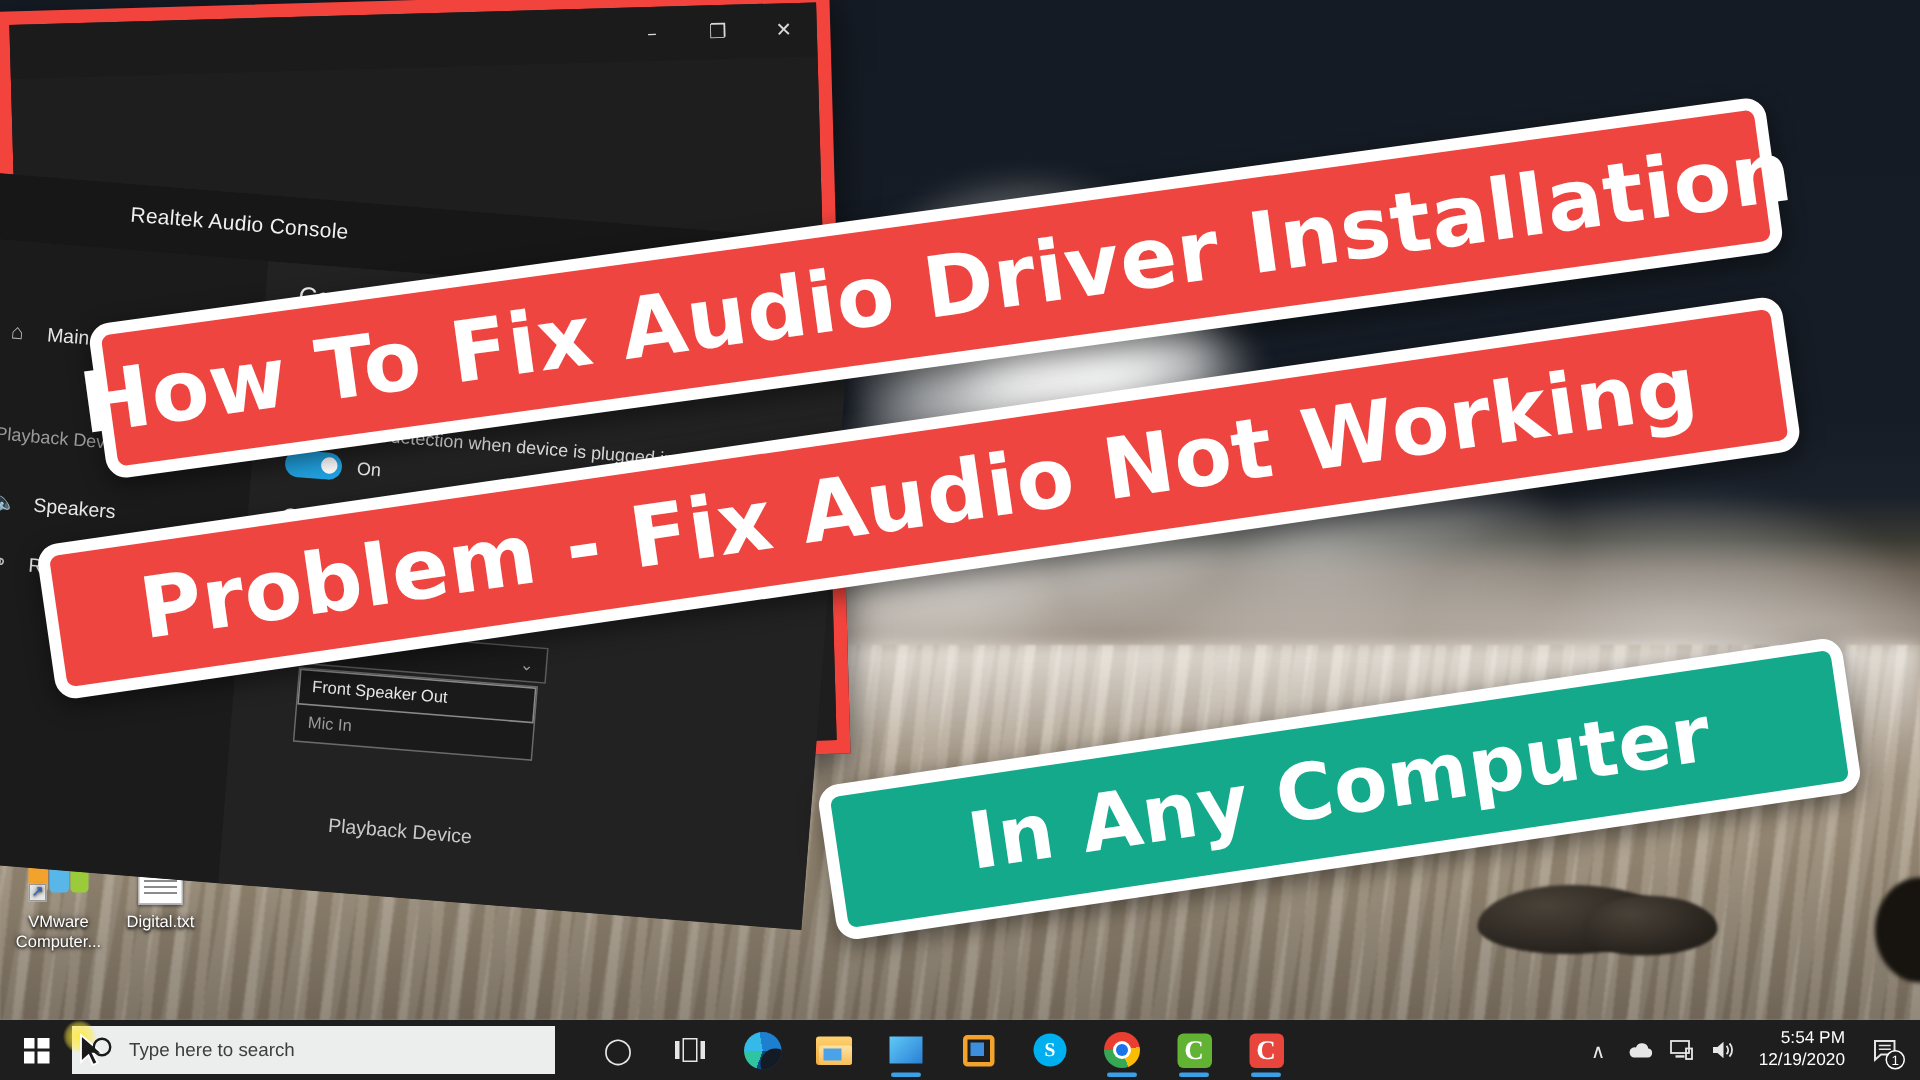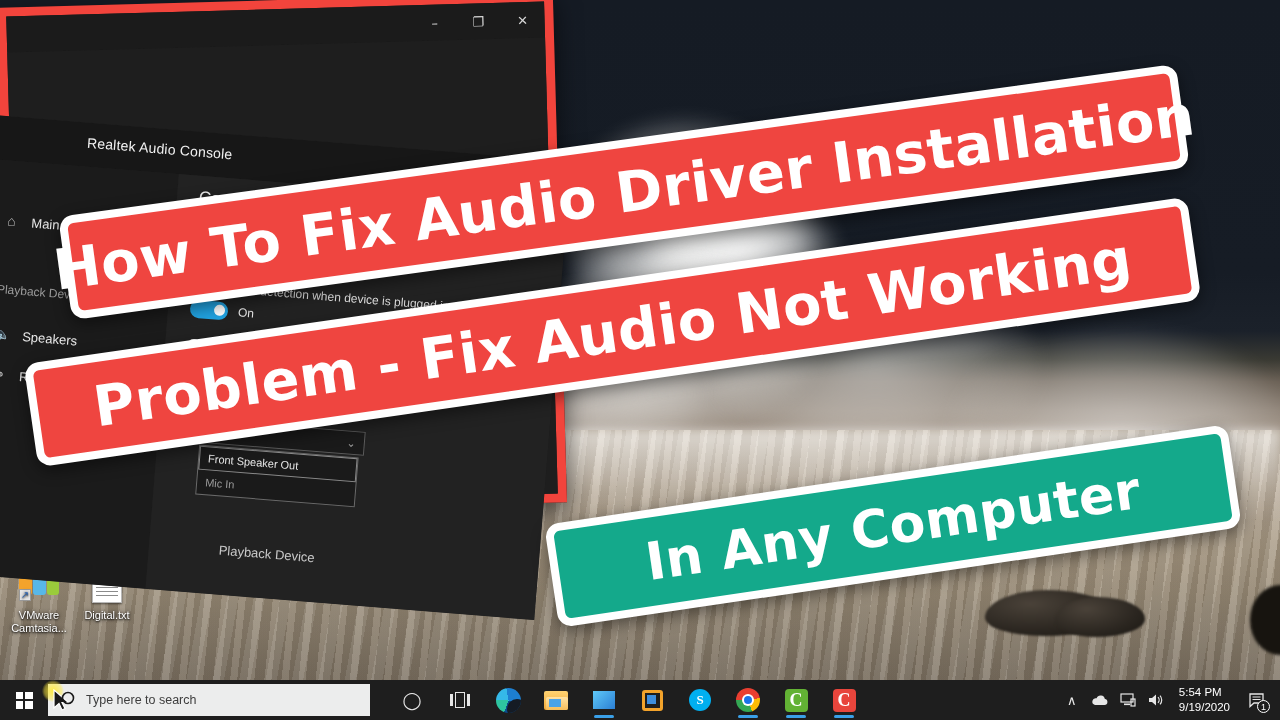--- a/index.html
+++ b/index.html
@@ -237,21 +237,21 @@
   .folder { width: 24px; height: 19px; position: relative; }
   .folder .back { position:absolute; inset:0; background: linear-gradient(180deg,#ffd271,#f0a93a); border-radius:2px; }
   .folder .front { position:absolute; left:2px; right:0; bottom:0; height:13px; background: linear-gradient(180deg,#ffe2a4,#f7bd59); border-radius:2px; }
   .folder .pic { position:absolute; left:5px; bottom:3px; width:12px; height:8px; background:#4aa3e8; }
   .photos { width:22px; height:18px; background: linear-gradient(135deg,#5fc9f8,#2b7fd4); position:relative; }
   .skype { width:22px; height:22px; border-radius:50%; background:#00aff0; color:#fff; font-weight:bold; font-size:13px; display:flex; align-items:center; justify-content:center; font-family:"Liberation Serif", serif; }
   .vmw-sm { width:21px; height:21px; border:3px solid #f3a32b; position:relative; border-radius:3px; }
   .vmw-sm::after { content:""; position:absolute; left:2px; top:2px; width:9px; height:9px; background:#3e8ede; }
   #tray { margin-left:auto; display:flex; align-items:center; height:40px; padding-right: 6px; gap: 2px; }
   .tray-ic { width: 26px; height: 40px; display:flex; align-items:center; justify-content:center; color:#e9e9e9; font-size: 13px; }
-  #clock { color:#fff; font-size: 11.5px; line-height: 15px; text-align:left; padding: 0 8px; }
+  #clock { color:#fff; font-size: 11.5px; line-height: 15px; text-align:right; padding: 0 8px; }
   #notif { width: 34px; height:40px; display:flex; align-items:center; justify-content:center; position:relative; color:#e9e9e9; font-size: 15px; }
   #notif-badge {
     position:absolute; right: 4px; bottom: 7px; width: 13px; height: 13px; border-radius:50%;
     border: 1px solid #fff; color:#fff; font-size: 9px; display:flex; align-items:center; justify-content:center;
     background: #1e1e1e;
   }
 
   
   #cursor { position: absolute; left: 50px; top: 688px; width: 26px; height: 26px; }
   #cursor-glow { position:absolute; left: 42px; top: 680px; width: 22px; height: 22px; border-radius:50%;
@@ -335,21 +335,21 @@
 
 <div class="dicon" style="left:2px;  top:562px;">
   <div class="glyph">
     <div class="vmw" style="position:relative;">
         <i class="a"></i>
         <i class="b"></i>
         <i class="c"></i>
       <div class="shortcut-arrow" style="left:0;bottom:0;">↗</div>
     </div>
   </div>
-  <div>VMware Camtasia...</div>
+  <div>VMware Computer...</div>
 </div>
 
 <div class="dicon" style="left:70px; top:562px;">
   <div class="glyph">
       <div class="doc"></div>
     </div>
   <div>Digital.txt</div>
 </div>
 
 <div id="realtek-window">
@@ -510,21 +510,21 @@
       </svg>
     </div>
     <div class="tray-ic">
       <svg width="16" height="14" viewBox="0 0 16 14">
         <path d="M1 5h3l4-3.5v11L4 9H1z" fill="#e6e6e6"></path>
         <path d="M10 4.2a4 4 0 0 1 0 5.6M12 2.6a6.5 6.5 0 0 1 0 8.8" fill="none" stroke="#e6e6e6" stroke-width="1.2"></path>
       </svg>
     </div>
     <div id="clock">
       <div>5:54 PM</div>
-      <div>9/19/2020</div>
+      <div>12/19/2020</div>
     </div>
     <div id="notif">
       <svg width="17" height="15" viewBox="0 0 17 15">
         <path d="M1 1h13v9H5l-4 3.5z" fill="none" stroke="#e6e6e6" stroke-width="1.3"></path>
         <path d="M3.5 4h8M3.5 6.5h8" stroke="#e6e6e6" stroke-width="1.1"></path>
       </svg>
       <div id="notif-badge">1</div>
     </div>
   </div>
 </div>

